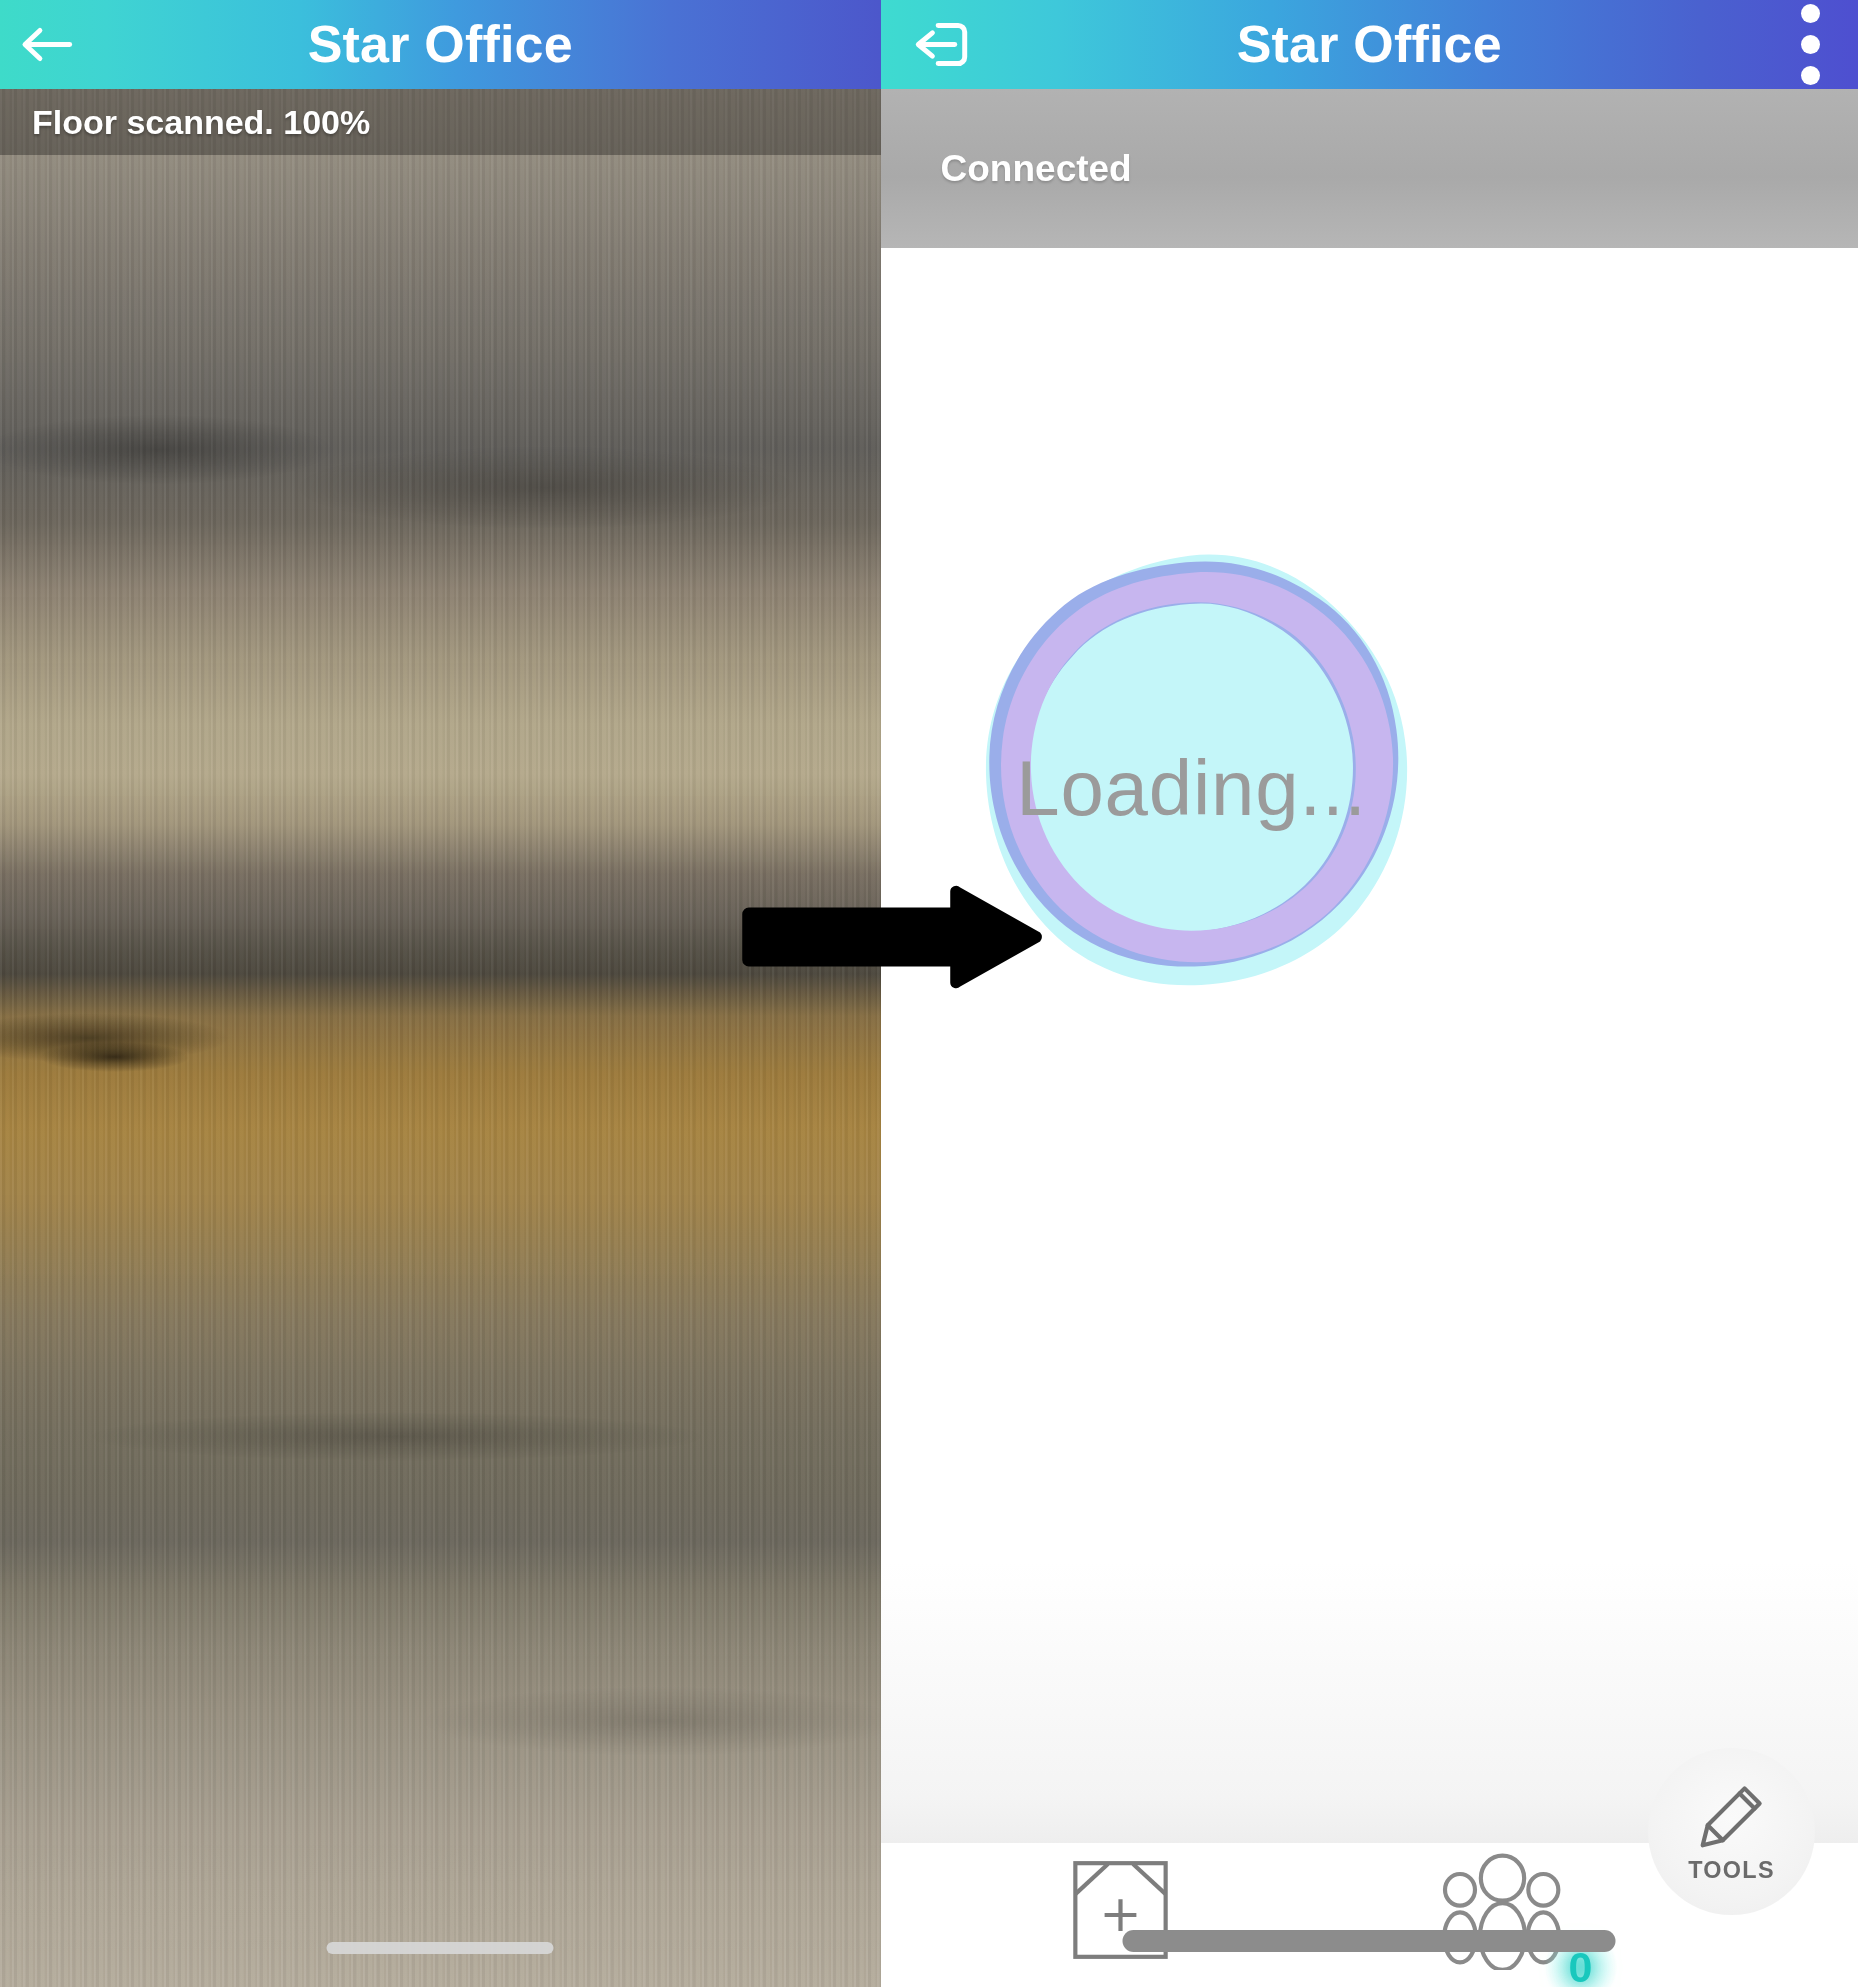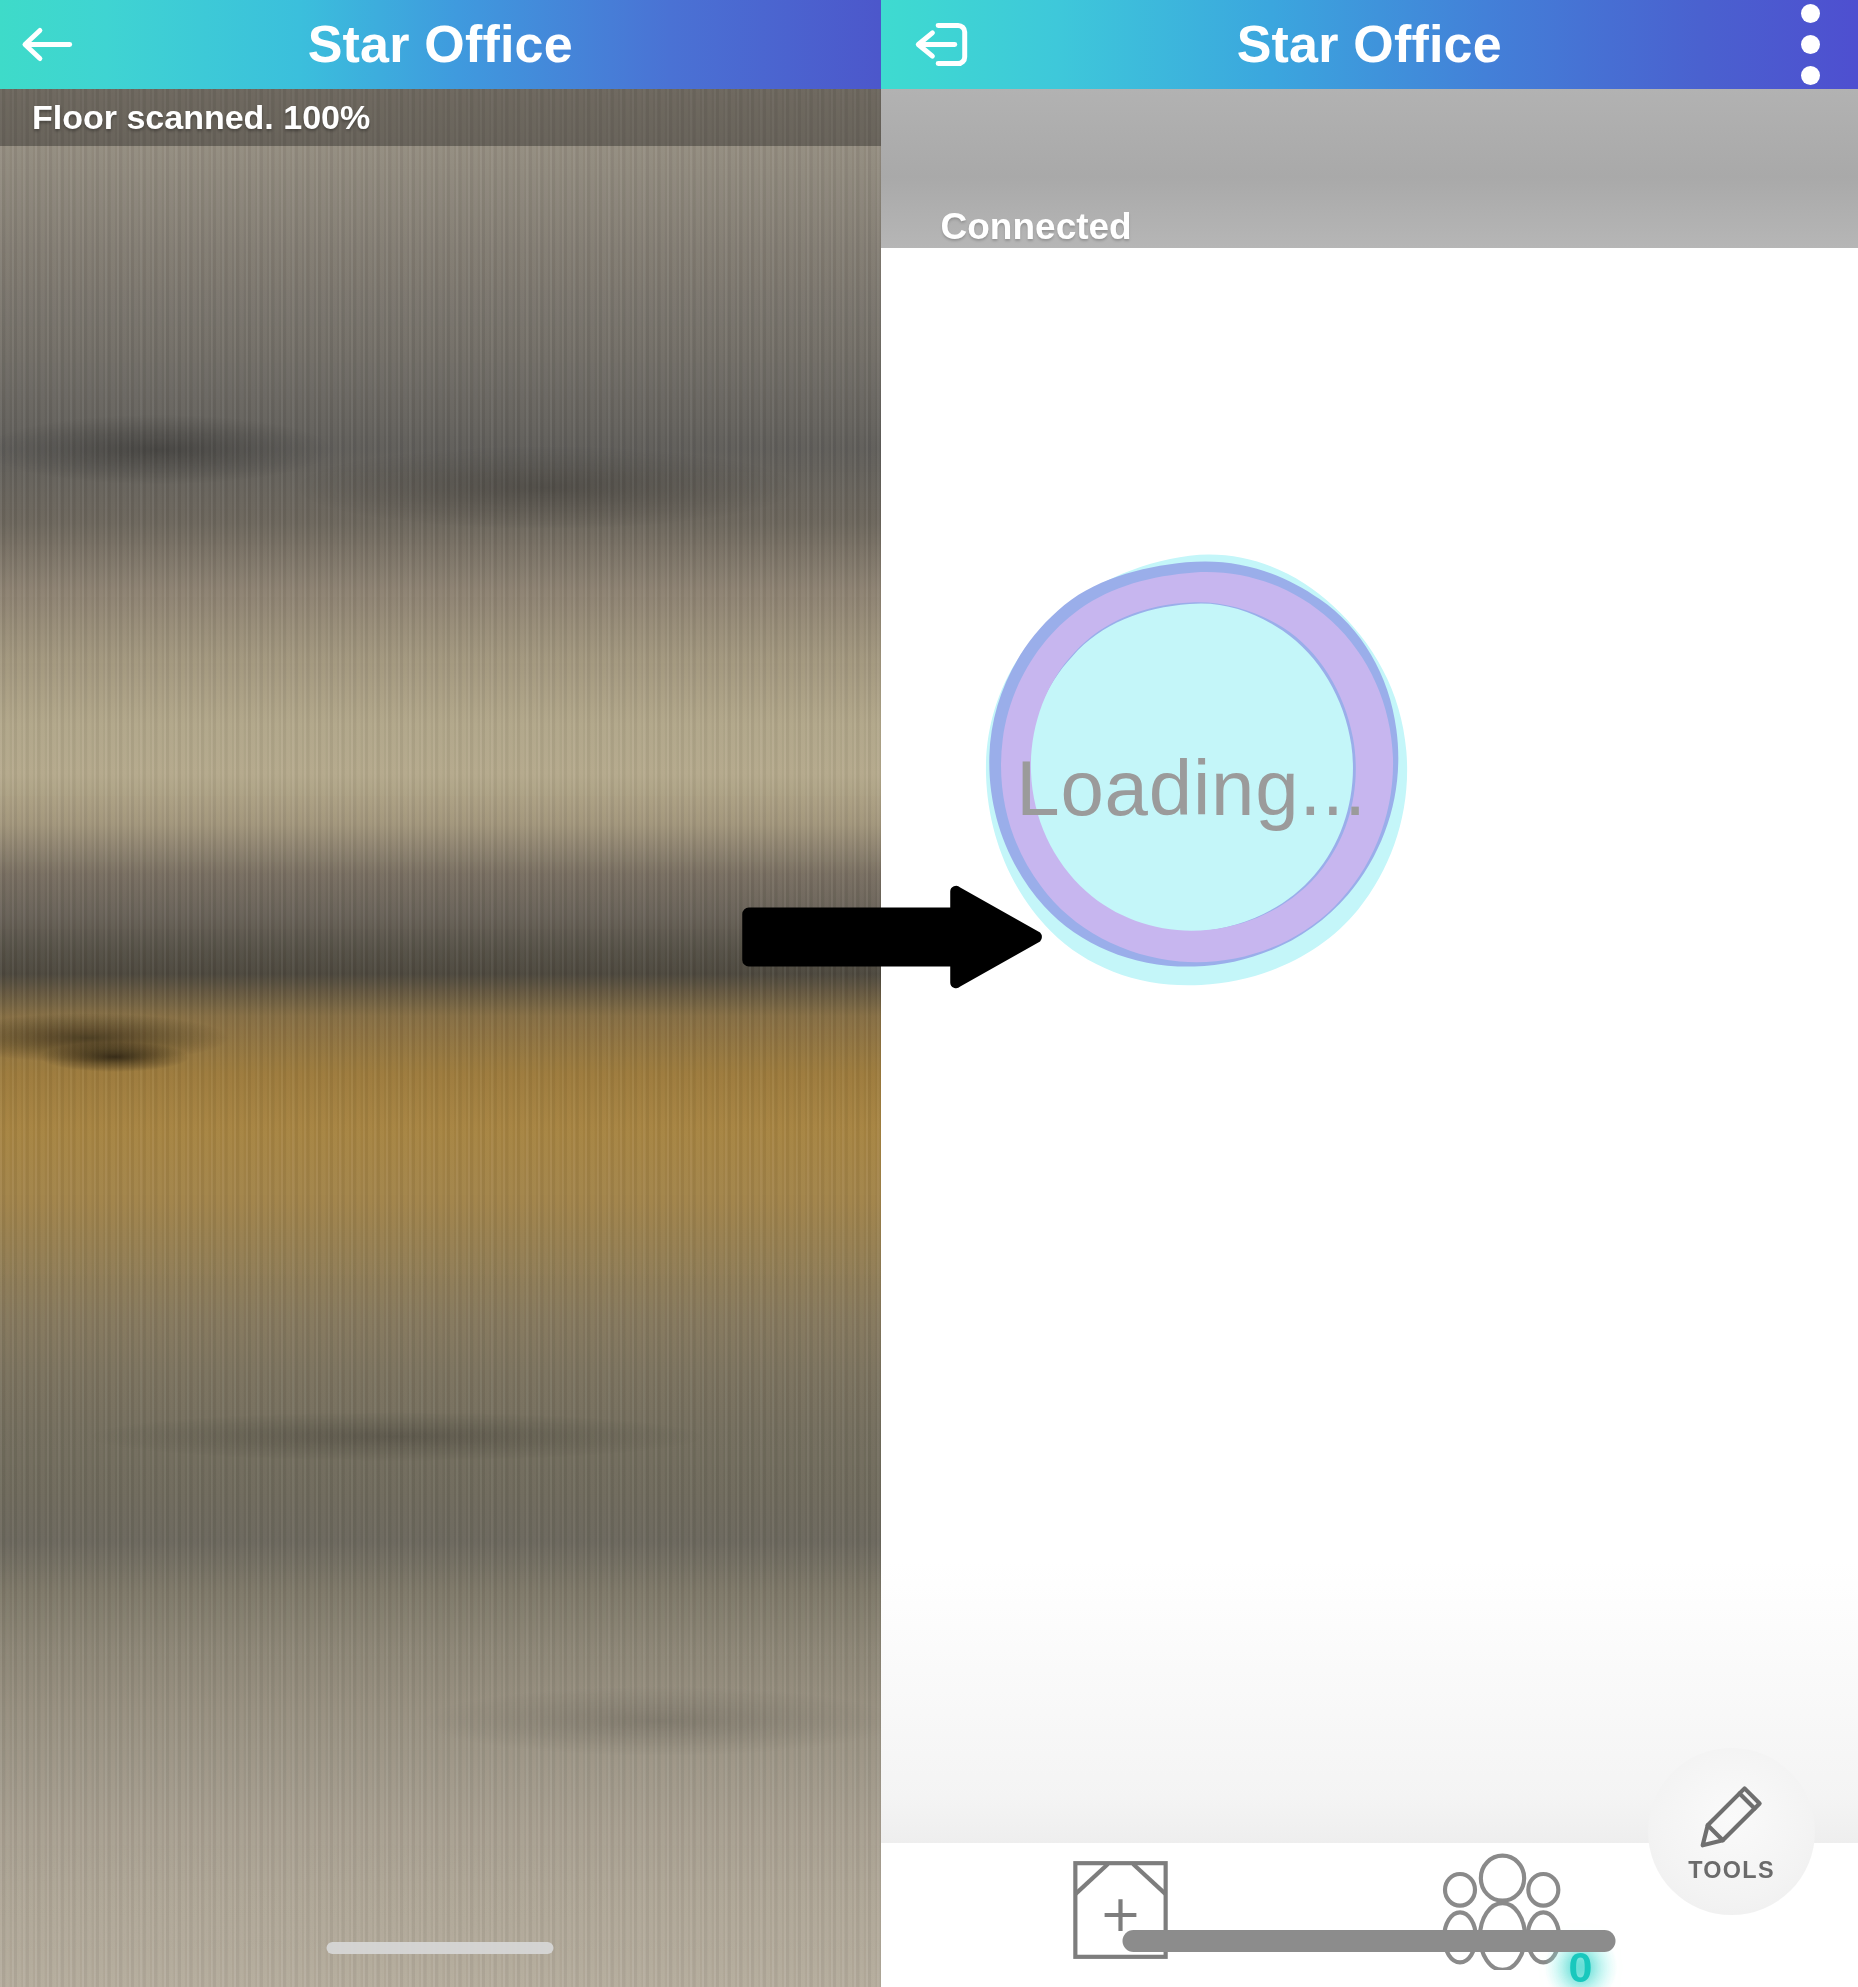--- a/index.html
+++ b/index.html
@@ -73,33 +73,33 @@
       radial-gradient(ellipse 351px 58px at 62% 21%, rgba(0,0,0,.25), transparent 72%),
       radial-gradient(ellipse 217px 38px at 10% 50%, rgba(20,20,20,.55), transparent 65%),
       radial-gradient(ellipse 125px 25px at 13% 51%, rgba(10,10,10,.7), transparent 60%),
       radial-gradient(ellipse 417px 33px at 45% 71%, rgba(0,0,0,.22), transparent 75%),
       radial-gradient(ellipse 317px 46px at 75% 86%, rgba(0,0,0,.18), transparent 75%),
       radial-gradient(ellipse 501px 75px at 30% 95%, rgba(255,255,255,.10), transparent 70%);
     mix-blend-mode:multiply;opacity:.9;}
   .vf-blur{position:absolute;inset:0;backdrop-filter:blur(0px);
     background:linear-gradient(180deg, rgba(255,255,255,.05), rgba(255,255,255,0) 25%, rgba(0,0,0,.04) 60%, rgba(255,255,255,.07));}
 
-  .scan-banner{position:absolute;left:0;top:89px;width:881px;height:57px;
+  .scan-banner{position:absolute;left:0;top:89px;width:881px;height:66px;
     background:rgba(0,0,0,.30);display:flex;align-items:center;}
   .scan-banner span{color:#fff;font-size:34px;font-weight:bold;margin-left:32px;
     text-shadow:0 1.7px 3.3px rgba(0,0,0,.35);}
 
   .home-indicator-left{position:absolute;left:50%;transform:translateX(-50%);bottom:33px;
     width:227px;height:12.5px;border-radius:6.7px;background:rgba(215,215,215,.92);}
 
   
   .panel-right{position:relative;width:978px;height:1987px;overflow:hidden;background:#fff;}
 
   .status-strip{width:100%;height:159px;background:linear-gradient(180deg,#b2b2b2,#a9a9a9 55%,#b6b6b6);
-    display:flex;align-items:flex-end;}
+    display:flex;align-items:center;}
   .status-strip span{color:#fff;font-size:37px;font-weight:bold;margin-left:60px;
     text-shadow:0 1.7px 2.5px rgba(0,0,0,.18);}
 
   .canvas-area{position:relative;width:100%;height:1685px;
     background:linear-gradient(180deg,#ffffff 0%,#ffffff 78%,#f4f4f4 92%,#e2e2e2 100%);}
 
   .spinner-wrap{position:absolute;left:90px;top:296px;width:442px;height:501px;}
   .blob{position:absolute;inset:0;}
   .blob svg{width:100%;height:100%;display:block;}
   .loading-text{position:absolute;left:0;right:0;top:199px;text-align:center;

